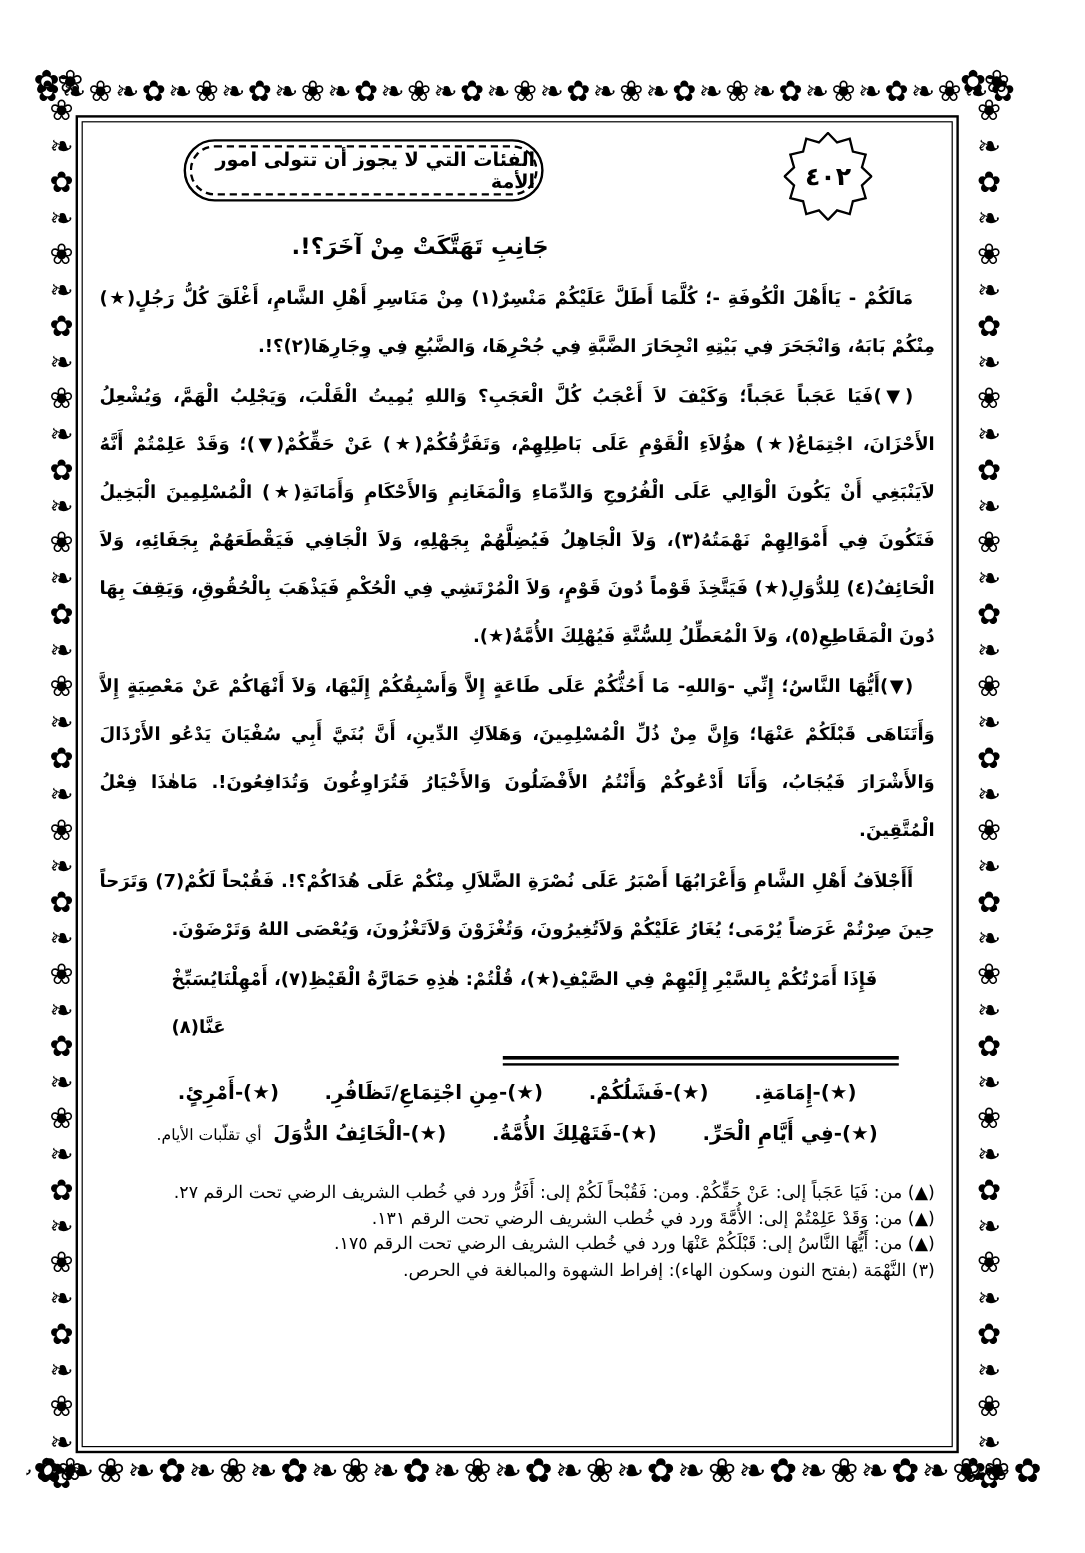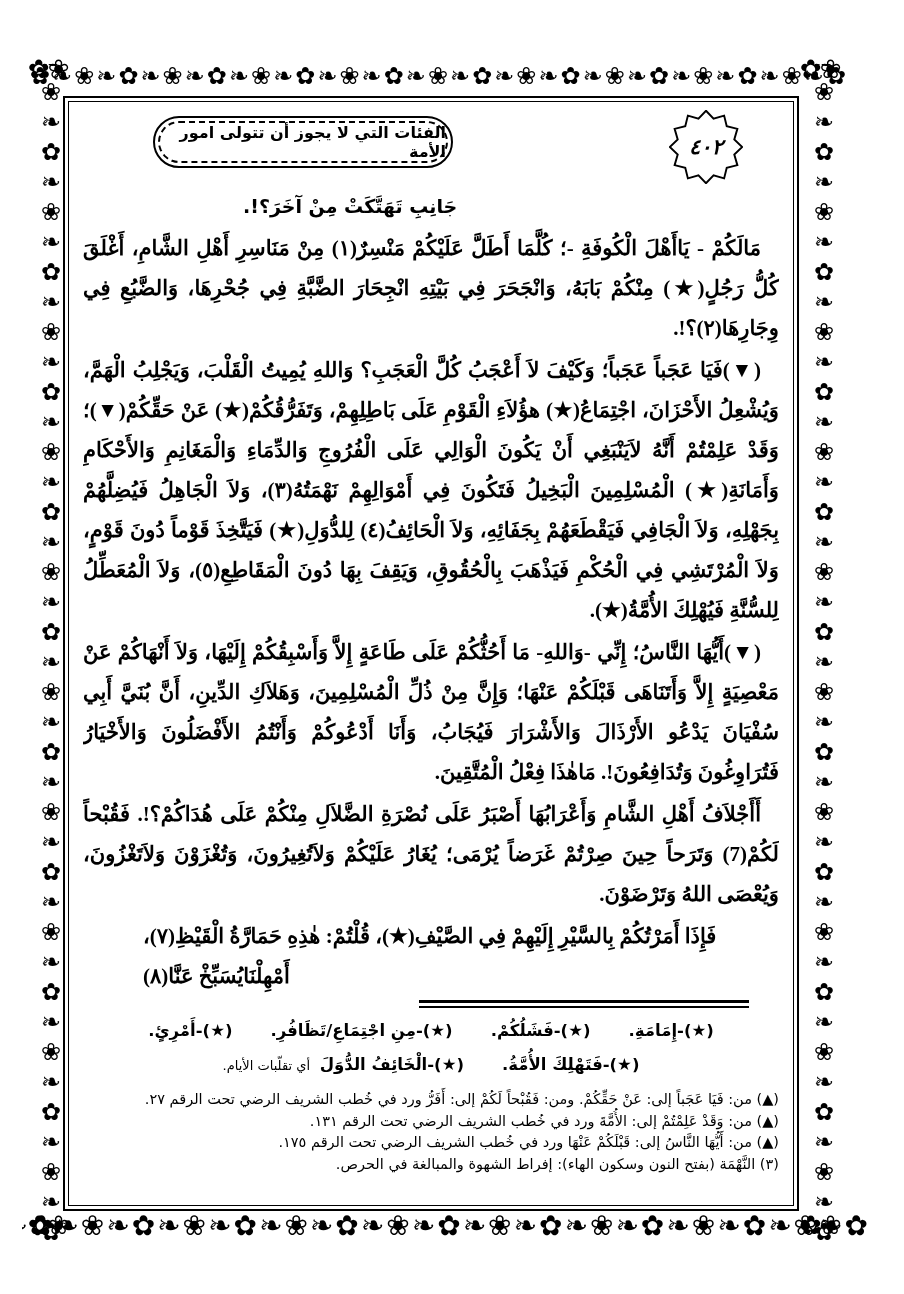--- a/index.html
+++ b/index.html
@@ -19,46 +19,46 @@
   .c-br{left:800px;top:1212px;}
   .c-bl{left:28px;top:1212px;}
 
   
   .frame{position:absolute;left:63px;top:96px;width:732px;height:1111px;border:2px solid #000;}
   .frame-inner{position:absolute;inset:3px;border:1px solid #000;}
   .content{position:absolute;inset:4px 14px 4px 14px;overflow:hidden;}
 
   
   .header{position:relative;height:80px;}
-  .badge{position:absolute;right:36px;top:4px;width:74px;height:74px;font-style:italic;}
+  .badge{position:absolute;right:52px;top:4px;width:74px;height:74px;}
   .badge svg{position:absolute;inset:0;width:74px;height:74px;}
   .badge-num{position:absolute;inset:0;display:flex;align-items:center;justify-content:center;
              font-size:21px;font-weight:bold;letter-spacing:3px;}
   .cartouche{position:absolute;left:70px;top:10px;width:300px;height:52px;
              border:2px solid #000;border-radius:28px;padding:3px;box-sizing:border-box;}
   .cartouche-inner{width:100%;height:100%;border:2px dashed #000;border-radius:24px;
              display:flex;align-items:center;justify-content:center;box-sizing:border-box;}
   .cartouche-inner span{font-size:16px;font-weight:bold;text-align:right;}
 
   
   .opening{font-size:19px;font-weight:bold;line-height:40px;text-align:left;padding-left:160px;}
-  .para{font-size:21px;font-weight:bold;line-height:40px;text-align:justify;
-        text-indent:18px;margin:2px 0;font-family:Liberation Serif, serif;}
+  .para{font-size:15px;font-weight:bold;line-height:40px;text-align:justify;
+        text-indent:18px;margin:2px 0;}
   .para-last{text-align:left;padding-right:28px;padding-left:60px;text-indent:0;}
 
   .separator{width:330px;margin:4px 0 6px auto;margin-right:30px;
              border-top:3px solid #000;border-bottom:2px solid #000;height:3px;}
 
   
   .variants{font-size:16.5px;font-weight:bold;line-height:34px;}
   .vrow{display:flex;justify-content:center;gap:38px;}
   .vrow .note{font-size:13px;font-weight:normal;align-self:center;margin-right:4px;}
 
   
-  .footnotes{margin-top:6px;}
+  .footnotes{margin-top:20px;}
   .fn{font-size:14.5px;line-height:21.5px;text-align:justify;
       padding-right:34px;text-indent:-34px;}
   .fn .fn-label{white-space:nowrap;}
 </style>
 </head>
 <body>
 
 <div class="page">
 
   <div class="vine vine-top">✿❧❀❧✿❧❀❧✿❧❀❧✿❧❀❧✿❧❀❧✿❧❀❧✿❧❀❧✿❧❀❧✿❧❀❧✿❧❀❧✿❧❀❧✿❧❀❧✿❧❀❧✿❧❀❧✿❧❀❧✿❧❀❧✿❧❀❧✿❧❀❧✿❧❀❧✿❧❀❧✿❧❀❧✿❧❀❧✿❧❀❧✿❧❀❧✿❧❀❧✿❧❀❧✿❧❀❧✿❧❀❧✿❧❀❧✿❧❀❧✿❧❀❧✿❧❀❧✿❧❀❧✿❧❀❧✿❧❀❧✿❧❀❧✿❧❀❧✿❧❀❧✿❧❀❧✿❧❀❧✿❧❀❧✿❧❀❧✿❧❀❧✿❧❀❧✿❧❀❧✿❧❀❧✿❧❀❧✿❧❀❧✿❧❀❧✿❧❀❧✿❧❀❧✿❧❀❧✿❧❀❧✿❧❀❧✿❧❀❧✿❧❀❧✿❧❀❧✿❧❀❧✿❧❀❧✿❧❀❧</div>
@@ -98,20 +98,21 @@
         <div class="separator"></div>
 
         <div class="variants">
           <div class="vrow">
             <span>(★)-إِمَامَةِ.</span>
             <span>(★)-فَشَلُكُمْ.</span>
             <span>(★)-مِنِ اجْتِمَاعِ/تَظَافُرِ.</span>
             <span>(★)-أَمْرِئٍ.</span>
           </div>
           <div class="vrow">
+            <span>(★)-فِي أَيَّامِ الْحَرِّ.</span>
             <span>(★)-فَتَهْلِكَ الأُمَّةُ.</span>
             <span>
               <span>(★)-الْخَائِفُ الدُّوَلَ</span>
               <span class="note">أي تقلّبات الأيام.</span>
             </span>
           </div>
         </div>
 
         <div class="footnotes">
           <div class="fn"><span class="fn-label">(▲)</span> <span>من: فَيَا عَجَباً إلى: عَنْ حَقِّكُمْ. ومن: فَقُبْحاً لَكُمْ إلى: أَفَرُّ ورد في خُطب الشريف الرضي تحت الرقم ٢٧.</span></div>

